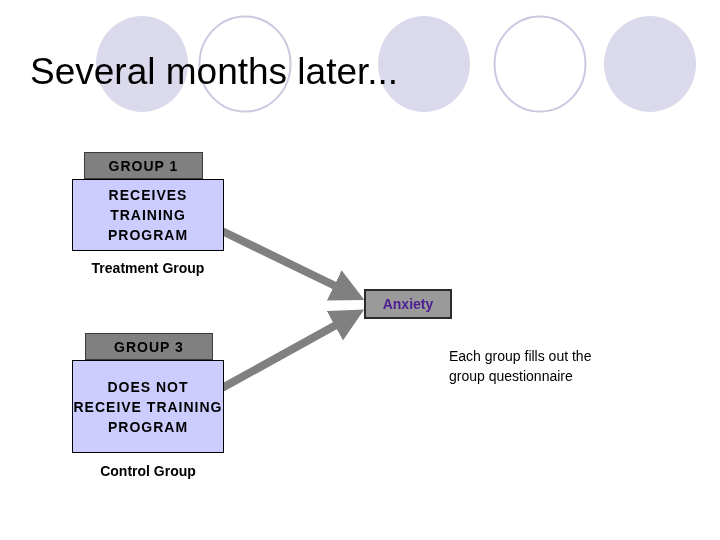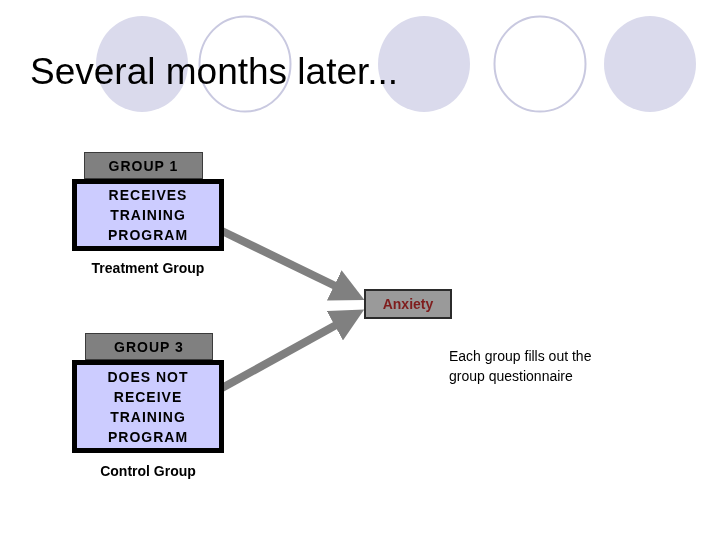--- a/index.html
+++ b/index.html
@@ -48,21 +48,21 @@
     font-size: 14px;
     font-weight: bold;
     letter-spacing: 1px;
     display: flex;
     align-items: center;
     justify-content: center;
   }
   .group-body {
     position: absolute;
     background: #ccccff;
-    border: 5px solid #000000;
+    border: 1px solid #000000;
     box-sizing: border-box;
     color: #000000;
     font-size: 14px;
     font-weight: bold;
     letter-spacing: 1px;
     line-height: 20px;
     display: flex;
     align-items: center;
     justify-content: center;
     text-align: center;
@@ -90,21 +90,21 @@
   
   #anxiety {
     position: absolute;
     left: 364px;
     top: 289px;
     width: 88px;
     height: 30px;
     background: #9a9a9a;
     border: 2px solid #2b2b2b;
     box-sizing: border-box;
-    color: #7f1d1d;
+    color: #4c1d95;
     font-size: 14px;
     font-weight: bold;
     display: flex;
     align-items: center;
     justify-content: center;
     z-index: 4;
   }
 
   
   #arrows {

